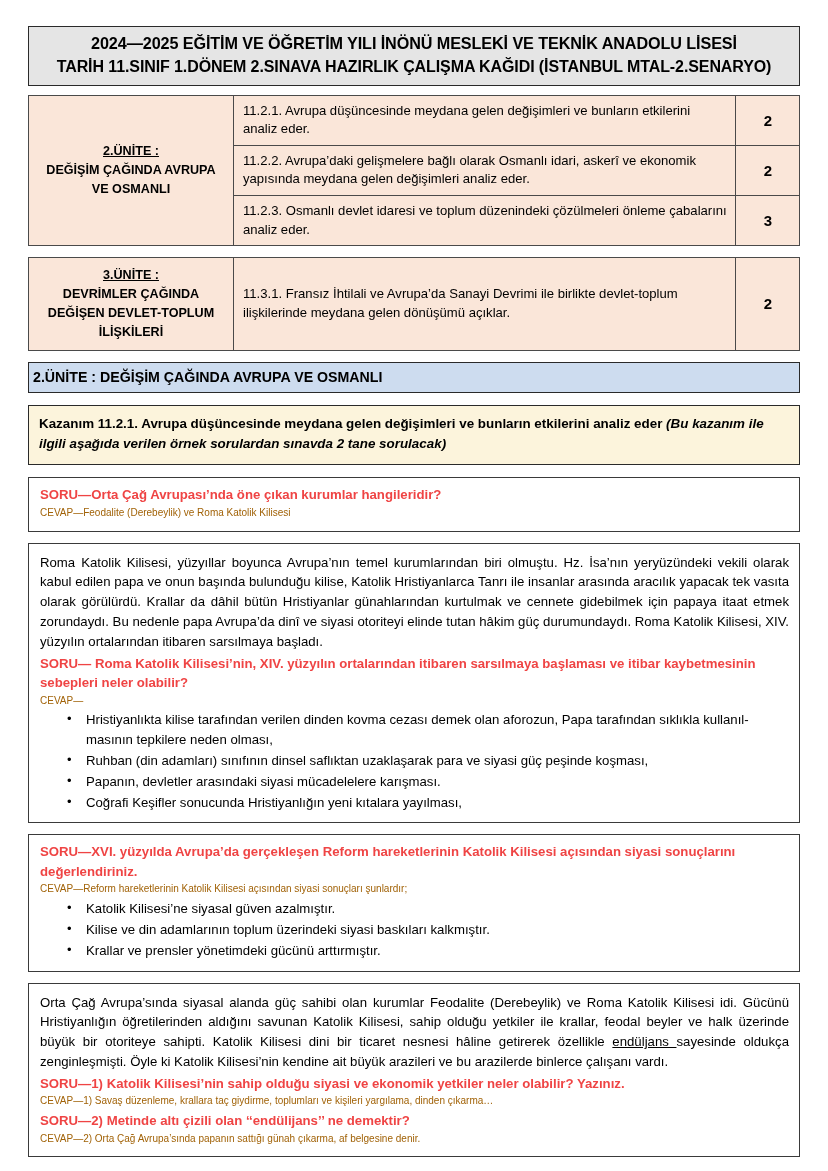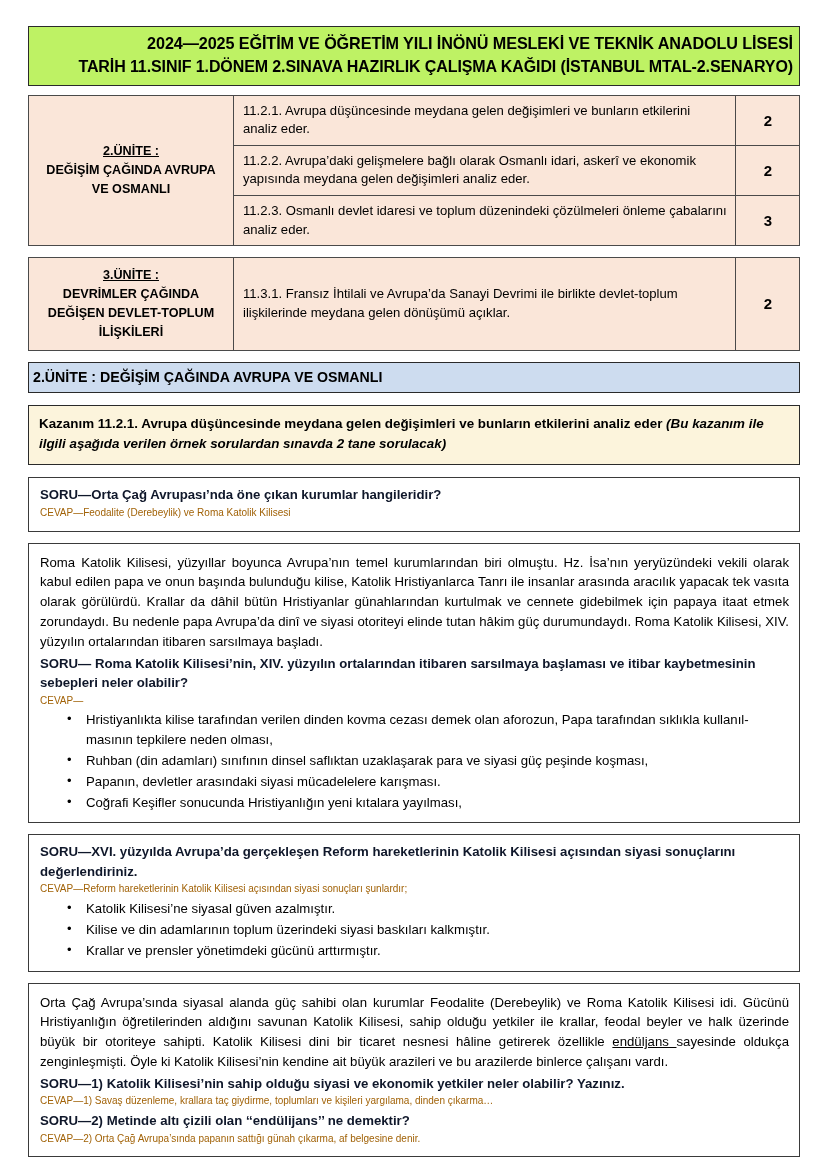--- a/index.html
+++ b/index.html
@@ -17,23 +17,23 @@
   .page {
     width: 828px;
     min-height: 1171px;
     box-sizing: border-box;
     padding: 26px 28px 20px 28px;
     background: #ffffff;
   }
 
   
   .title-banner {
-    background: #bef264;
+    background: #e5e5e5;
     border: 1.5px solid #2a2a2a;
-    text-align: right;
+    text-align: center;
     padding: 5px 6px 6px 6px;
     margin-bottom: 9px;
   }
   .title-banner .line {
     font-weight: bold;
     font-size: 16.2px;
     line-height: 1.45;
     letter-spacing: -0.1px;
     white-space: nowrap;
   }
@@ -104,21 +104,21 @@
 
   
   .qbox {
     border: 1.4px solid #3a3a3a;
     background: #ffffff;
     padding: 7px 10px 8px 11px;
     margin-bottom: 11px;
   }
 
   .q-line {
-    color: #0f172a;
+    color: #ef4444;
     font-weight: bold;
     font-size: 13.2px;
     line-height: 1.48;
     margin: 0 0 1px 0;
   }
   .a-line {
     color: #a16207;
     font-size: 10px;
     line-height: 1.48;
     margin: 0 0 2px 0;

